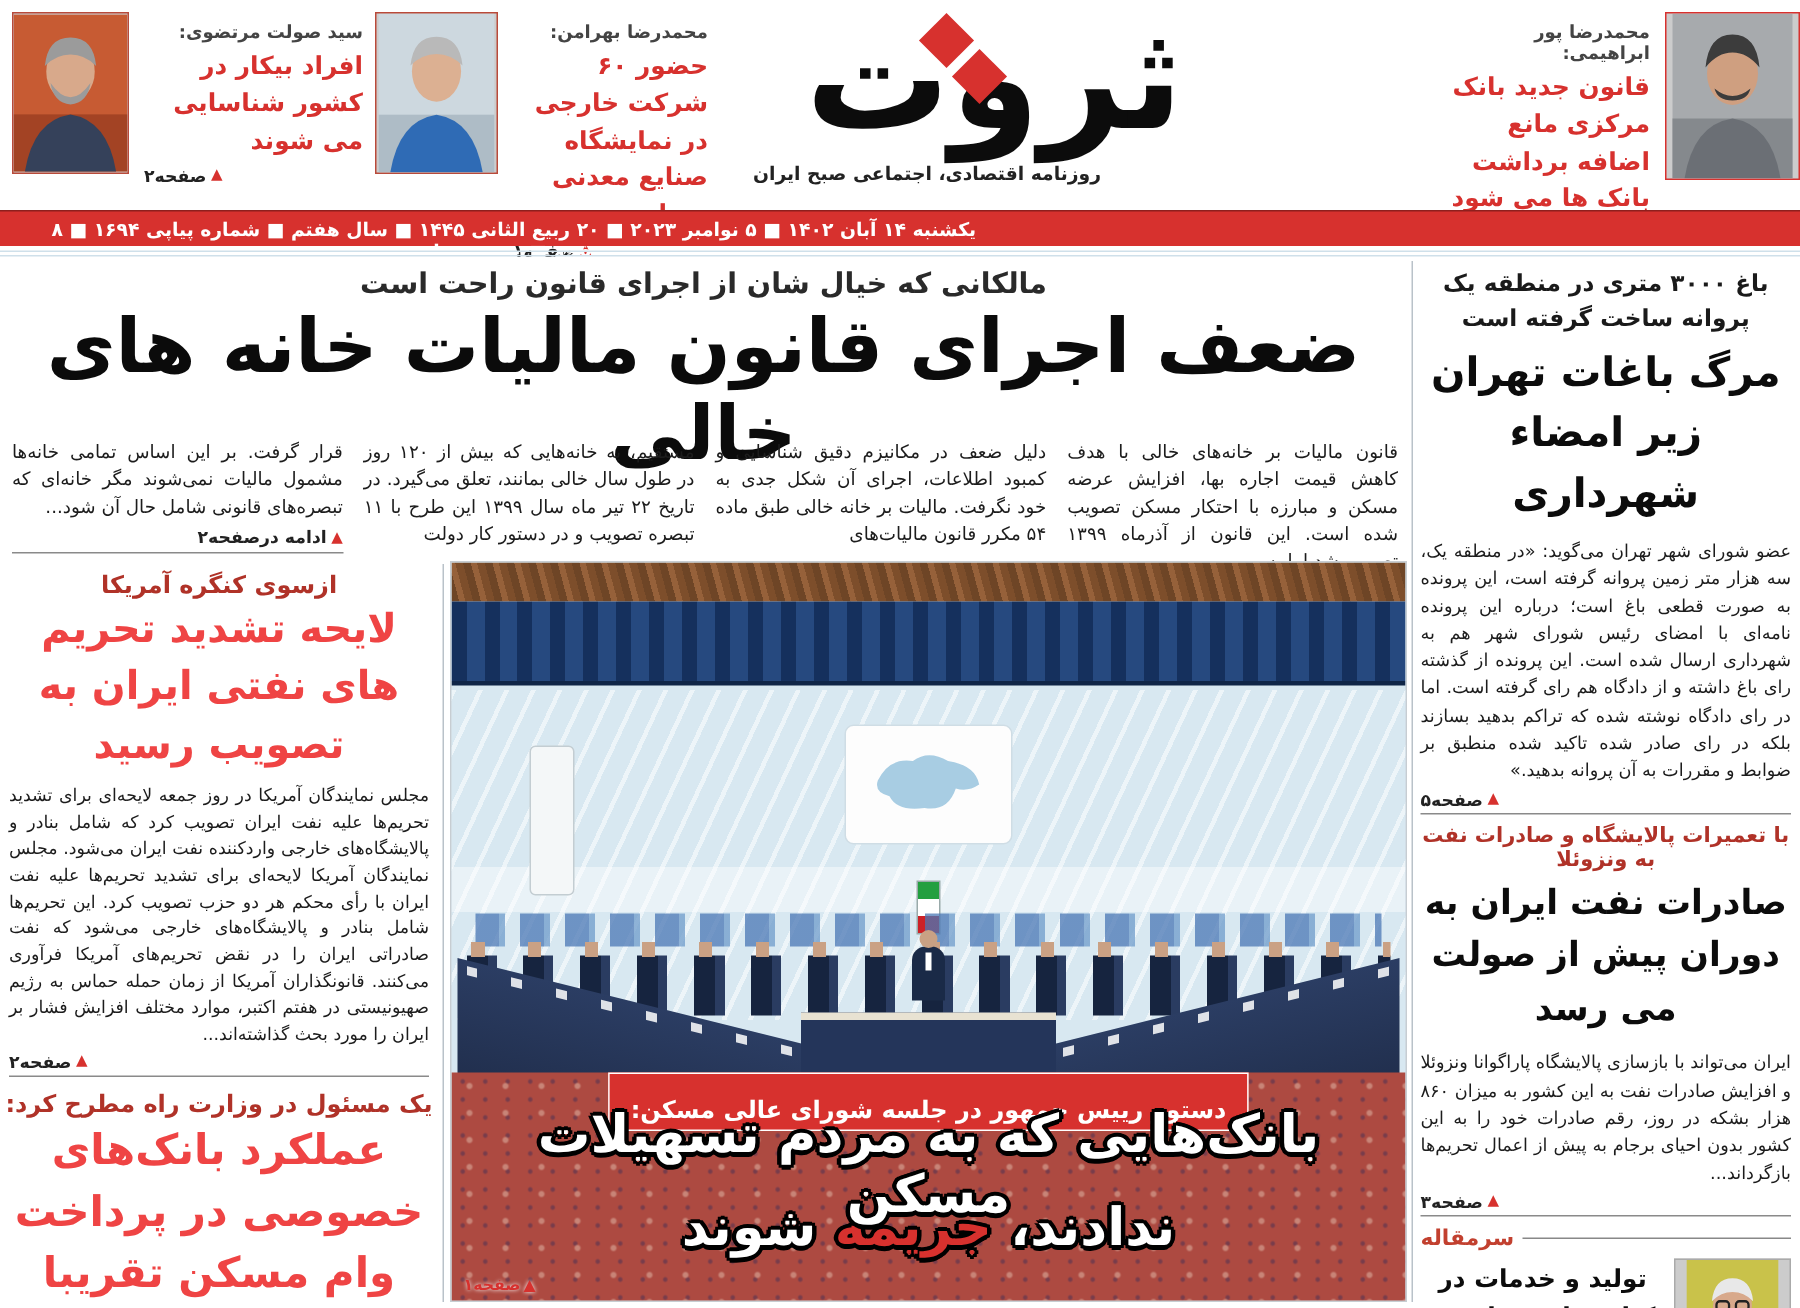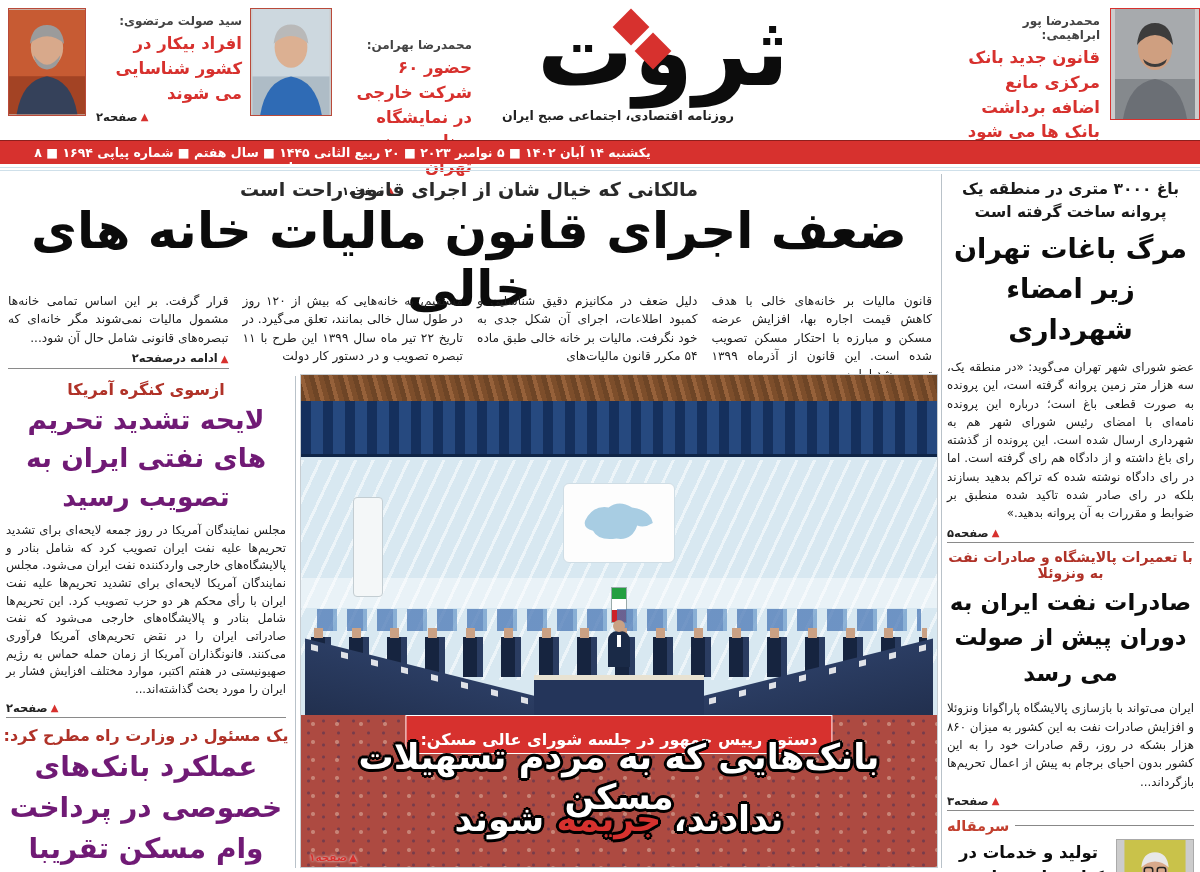--- a/index.html
+++ b/index.html
@@ -19,21 +19,21 @@
   .teaser .byline{font-size:12px;font-weight:bold;color:#444;margin-bottom:4px;}
   .teaser .title{font-size:16.5px;font-weight:bold;color:var(--accent-red);line-height:1.5;}
   .t1{left:6px;width:236px;}
   .t2{left:250px;width:222px;}
   .t3{right:0;width:238px;}
   .portrait{border:1px solid #b94a3a;overflow:hidden;background:#ccc;}
   .portrait svg{display:block;width:100%;height:100%;}
   .t1 .portrait{position:absolute;left:2px;top:2px;width:78px;height:108px;}
   .t1 .ttxt{position:absolute;left:90px;right:0;top:8px;text-align:right;}
   .t2 .portrait{position:absolute;left:0;top:2px;width:82px;height:108px;}
-  .t2 .ttxt{position:absolute;left:92px;right:0;top:8px;text-align:right;margin-top:24px;}
+  .t2 .ttxt{position:absolute;left:92px;right:0;top:8px;text-align:right;}
   .t3 .portrait{position:absolute;right:0;top:2px;width:90px;height:112px;}
   .t3 .ttxt{position:absolute;right:100px;left:0;top:8px;text-align:right;}
   .p-orange{--pbg1:#c75b33;--pbg2:#a34324;--hair:#9b9b9b;--suit:#35415a;--skin:#d8a98b;}
   .p-blue{--pbg1:#cdd8df;--pbg2:#aebcc6;--hair:#b9b9b9;--suit:#2f6bb5;--skin:#dcb092;}
   .p-gray{--pbg1:#a7aaad;--pbg2:#85898d;--hair:#3c3c3c;--suit:#6b6f75;--skin:#cf9f80;}
   .p-green{--pbg1:#c9c24a;--pbg2:#6f8f3a;--hair:#e8e8e8;--suit:#3a3a3a;--skin:#d8a98b;}
 
   .masthead{position:absolute;left:468px;top:0;width:390px;height:138px;text-align:center;}
   .logo{font-size:96px;font-weight:bold;color:#0c0c0c;line-height:1.1;letter-spacing:-2px;}
   .logo-dot{position:absolute;width:26px;height:26px;background:var(--accent-red);transform:rotate(45deg);}
@@ -58,21 +58,21 @@
   .lead-cols{position:absolute;left:8px;top:292px;width:924px;height:78px;display:flex;gap:14px;direction:rtl;}
   .lead-col{flex:1;font-size:12.2px;line-height:1.5;color:#1c1c1c;text-align:justify;}
   .pageref{display:flex;align-items:center;gap:3px;font-size:11.5px;font-weight:bold;color:#222;}
   .pageref .tri{color:var(--accent-red);font-size:10px;line-height:1;}
   .ref-line{border-bottom:1px solid #8a8a8a;padding-bottom:2px;justify-content:flex-end;}
   .lead-continue{margin-top:3px;justify-content:flex-start;border-bottom:1px solid #8a8a8a;padding-bottom:1px;}
 
   
   .leftcol{position:absolute;left:2px;top:376px;width:288px;}
   .kicker-red{text-align:center;font-size:16px;font-weight:bold;color:#b03228;margin:4px 0 2px;}
-  .hl-big{text-align:center;font-size:26.5px;font-weight:bold;color:#701a75;line-height:1.45;margin:2px 0 6px;}
+  .hl-big{text-align:center;font-size:26.5px;font-weight:bold;color:#ef4444;line-height:1.45;margin:2px 0 6px;}
   .body-txt{font-size:11.6px;line-height:1.52;color:#1c1c1c;text-align:justify;padding:0 4px;}
 
   
   .rightcol{position:absolute;left:947px;top:174px;width:247px;}
   .kicker-blk{text-align:center;font-size:15.5px;font-weight:bold;color:#1a1a1a;line-height:1.5;margin:4px 0 2px;}
   .hl-right{text-align:center;font-size:27px;font-weight:bold;color:#0c0c0c;line-height:1.5;margin:4px 0 8px;}
   .hl-right2{text-align:center;font-size:23px;font-weight:bold;color:#0c0c0c;line-height:1.55;margin:4px 0 8px;}
   .kicker-red2{text-align:center;font-size:14px;font-weight:bold;color:#b03228;margin:6px 0 0;}
   .body-sm{font-size:11.8px;line-height:1.55;color:#1c1c1c;text-align:justify;}
   .sec-rule{display:flex;align-items:center;gap:6px;margin:7px 0 5px;}

